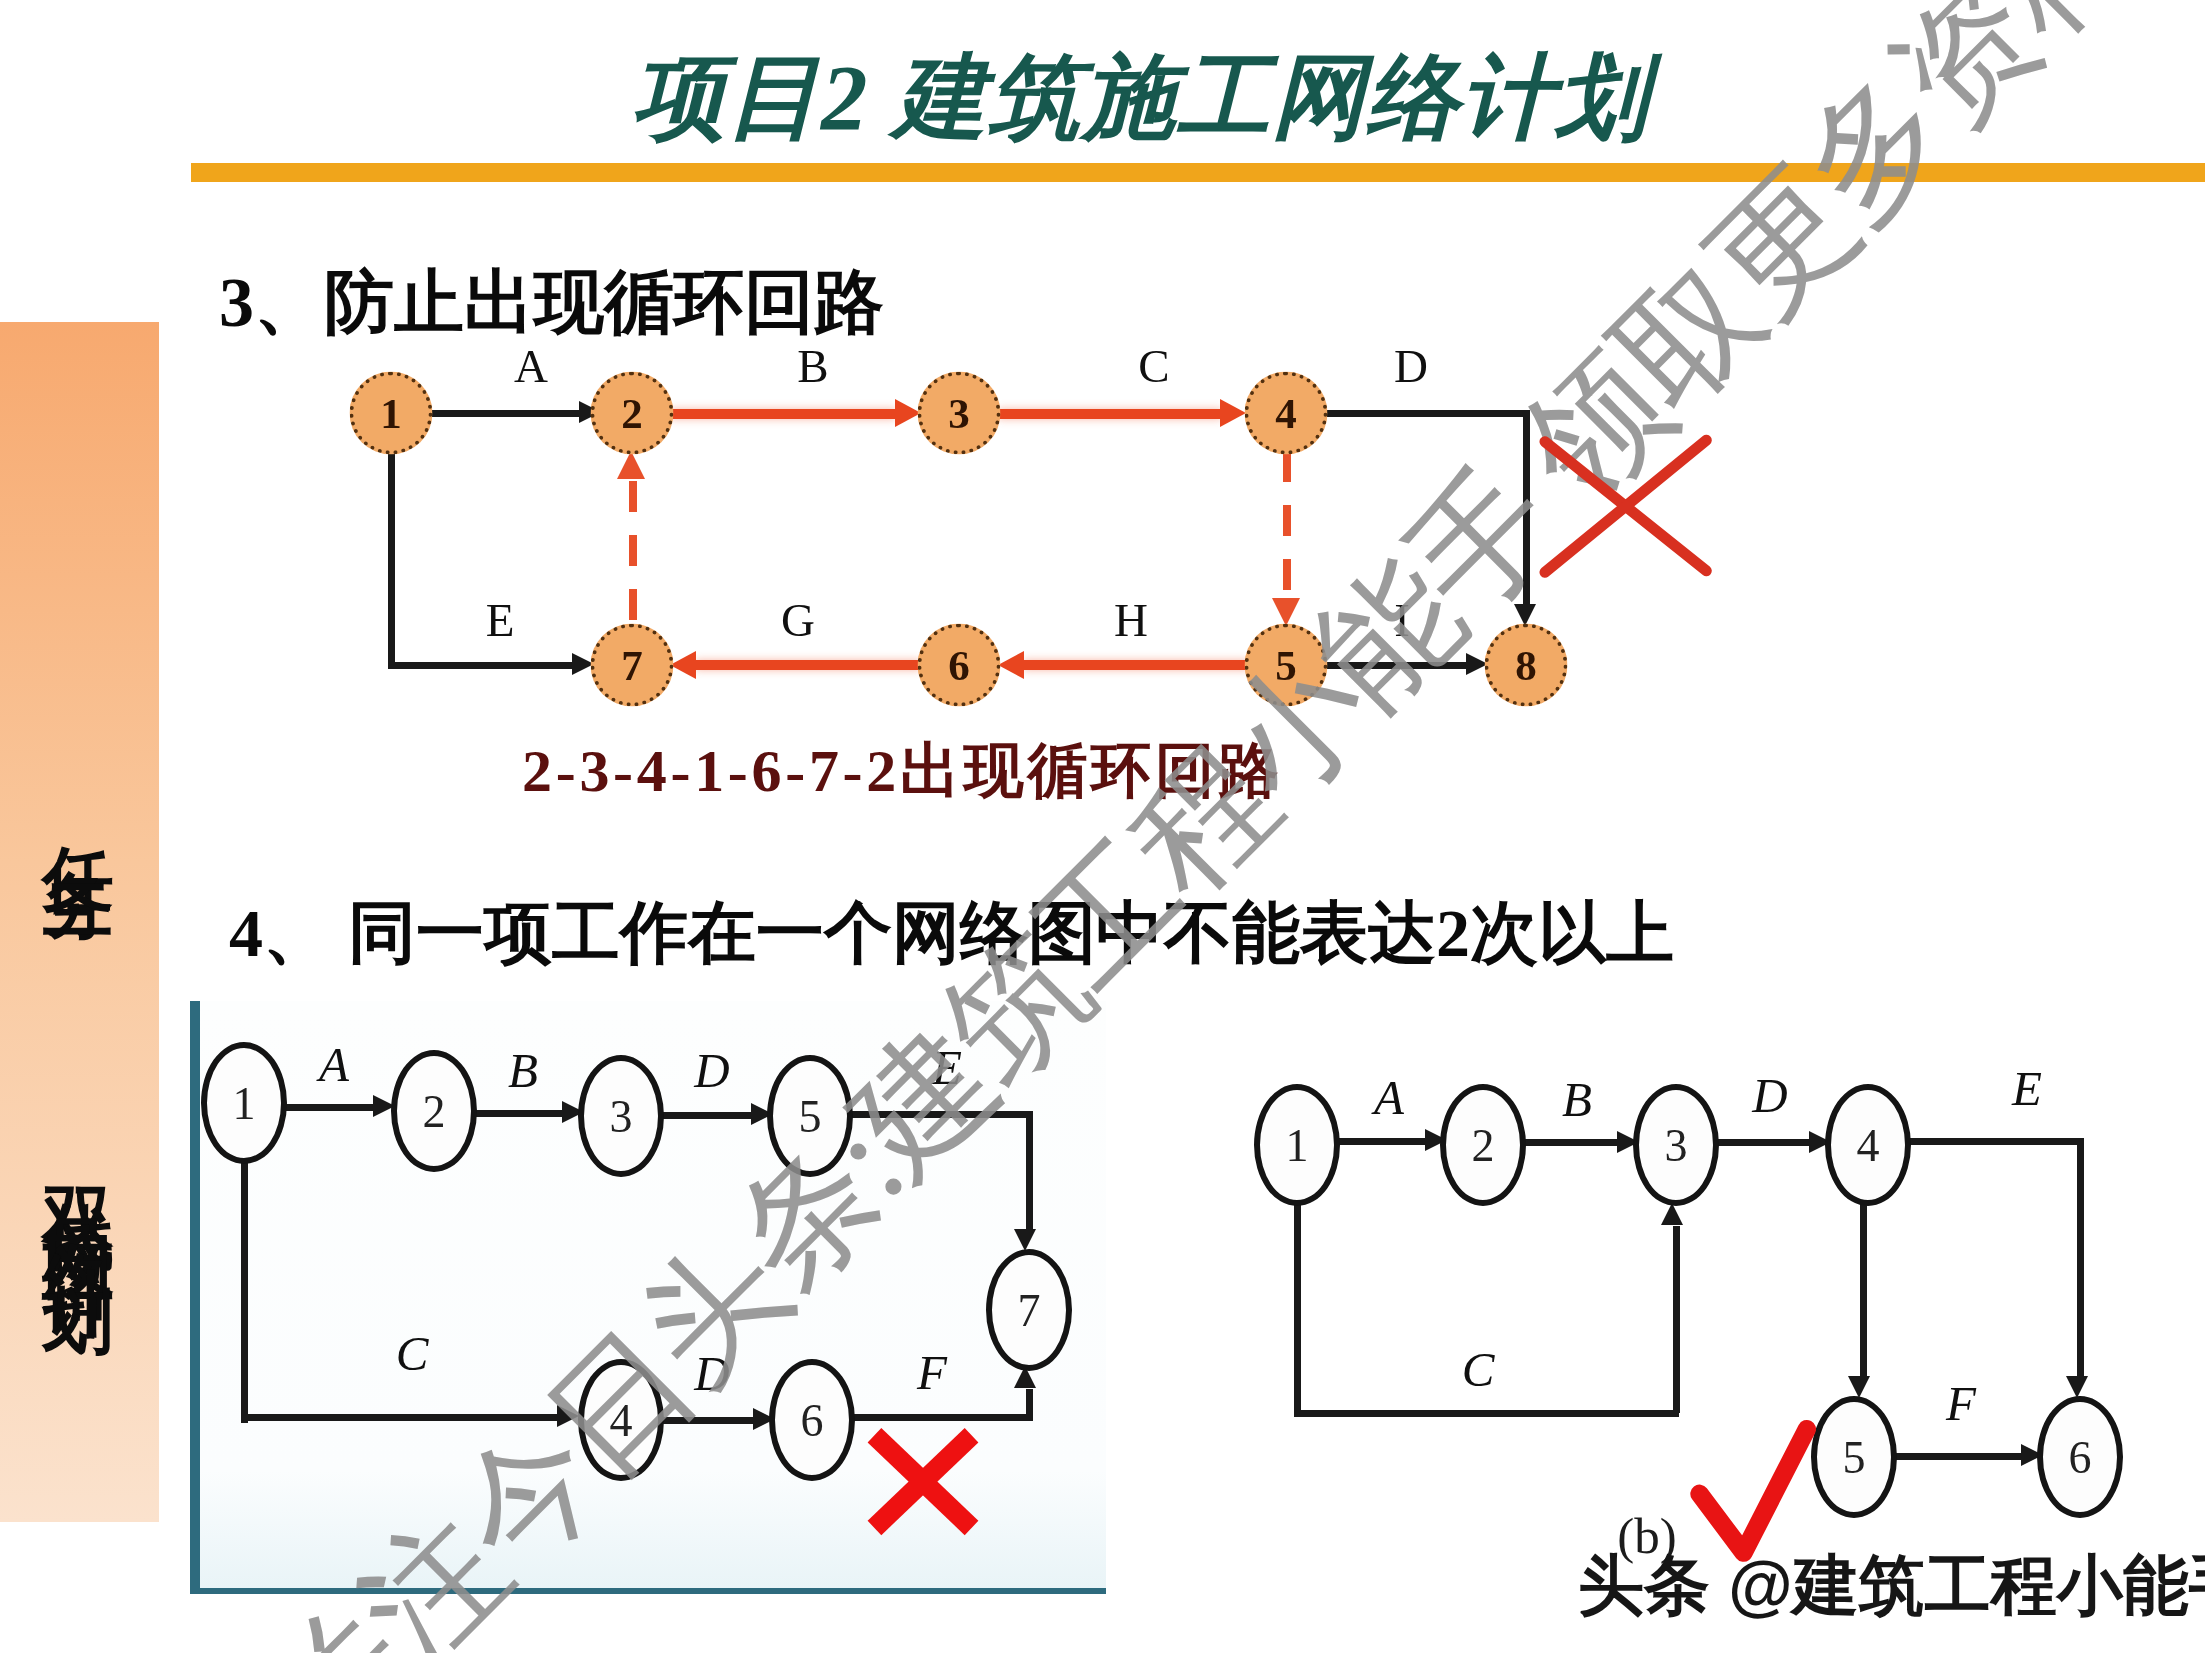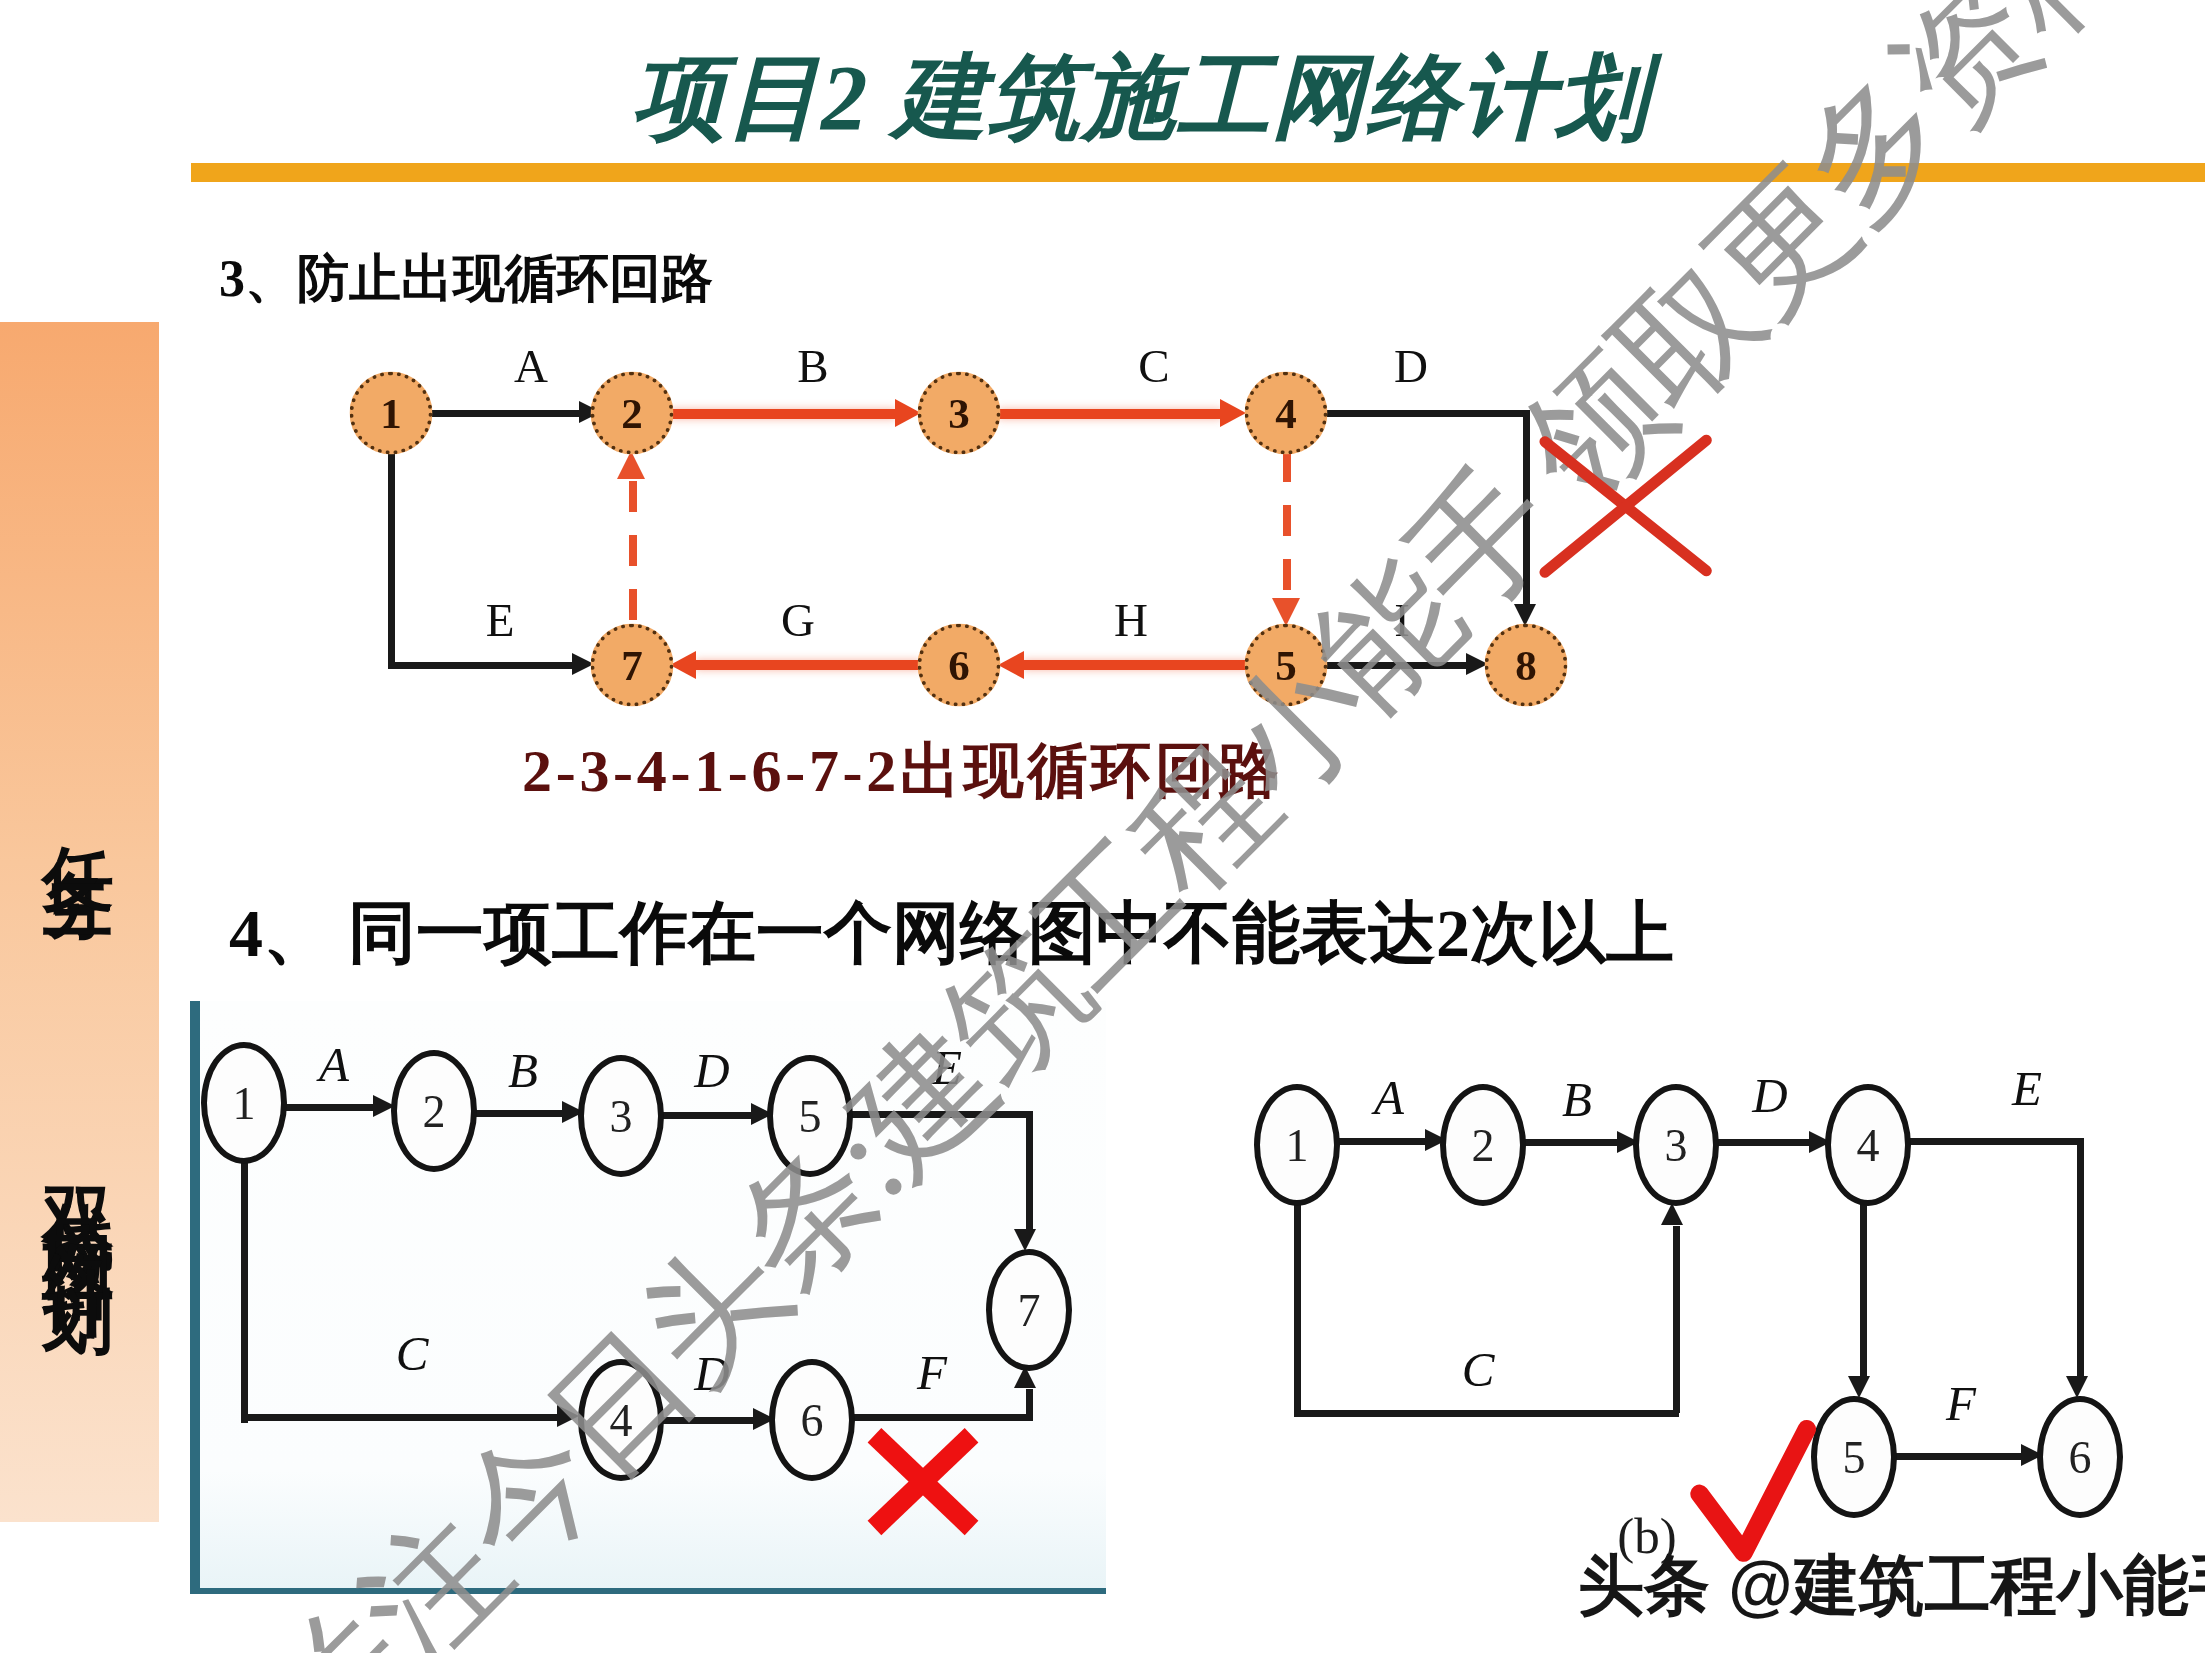--- a/index.html
+++ b/index.html
@@ -12,21 +12,21 @@
   
   #sidebar{position:absolute;left:0;top:322px;width:159px;height:1200px;
            background:linear-gradient(180deg,#f7a96f 0%,#f9c79c 45%,#fbe2cd 100%);}
   .side-txt{position:absolute;left:79px;transform:translateX(-50%);
             writing-mode:vertical-rl;text-orientation:upright;
             font-weight:bold;color:#0c0c0c;font-size:71px;white-space:nowrap;}
   #side1{top:468px;letter-spacing:22px;}
   #side2{top:809px;letter-spacing:16px;}
   
   .heading{position:absolute;color:#0a0a0a;font-weight:bold;white-space:nowrap;}
-  #h3{left:219px;top:244px;font-size:52px;}
+  #h3{left:219px;top:256px;font-size:70px;}
   #h4{left:229px;top:888px;font-size:68px;}
   #loopcap{position:absolute;left:522px;top:731px;font-size:60px;font-weight:bold;
            color:#5b100e;letter-spacing:3.7px;white-space:nowrap;}
   #footmark{position:absolute;left:1578px;top:1541px;font-size:66px;font-weight:bold;color:#161616;
             font-family:"Liberation Sans",sans-serif;white-space:nowrap;z-index:46;}
   .figcap{position:absolute;transform:translate(-50%,-50%);font-size:51px;color:#1c1c1c;}
   
   #wmark{position:absolute;left:294px;top:1639px;transform:rotate(-45deg);transform-origin:0 50%;
          font-size:136px;letter-spacing:-4.4px;color:rgba(141,141,141,0.88);white-space:nowrap;z-index:40;}
   

